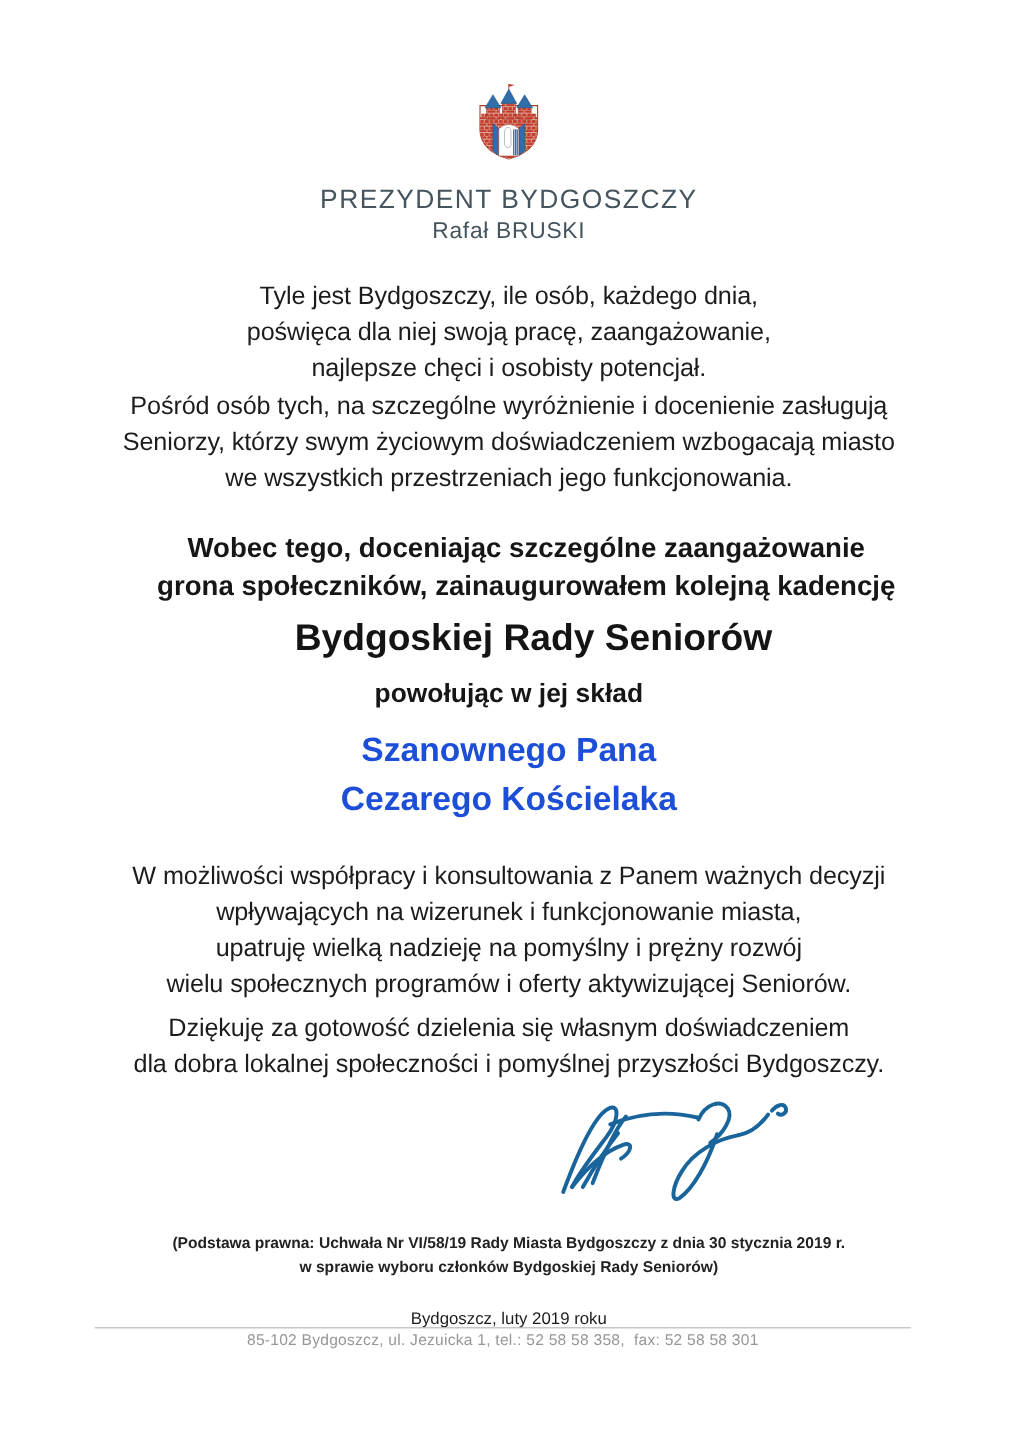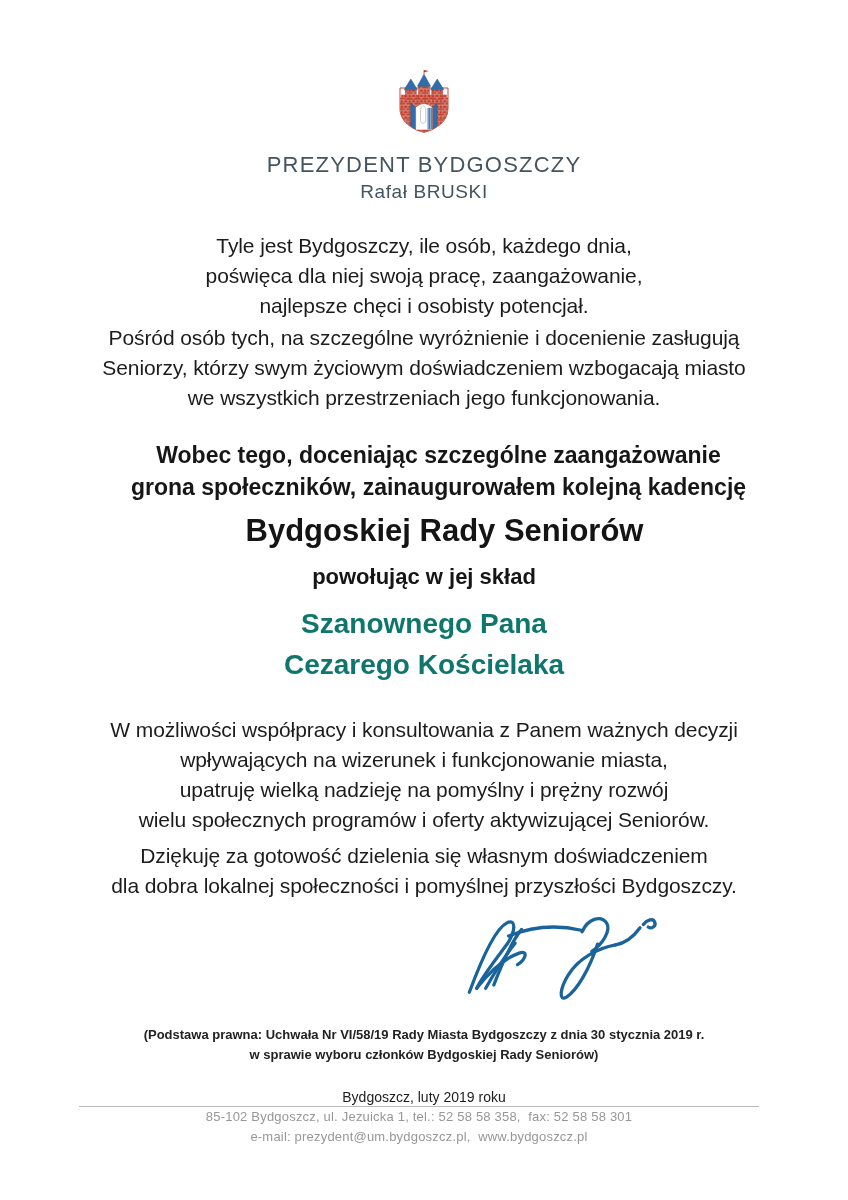--- a/index.html
+++ b/index.html
@@ -26,21 +26,21 @@
     font-size:19px;line-height:23px;
     letter-spacing:0.6px;
     color:#45545d;font-weight:400;text-align:center;
   }
   .para{font-size:21px;line-height:30px;color:#1c1c1c;letter-spacing:-0.1px;}
   .intro1{margin-top:28px;}
   .intro2{margin-top:2px;}
   .announce{margin-top:26px;font-size:23px;line-height:32px;font-weight:700;color:#161616;padding-left:29px;}
   .council{margin-top:9px;font-size:31px;line-height:38px;font-weight:700;color:#141414;padding-left:41px;}
   .appoint{margin-top:13px;font-size:22px;line-height:28px;font-weight:700;color:#161616;}
-  .honoree{margin-top:12px;font-size:28px;line-height:41px;font-weight:700;color:#0f766e;}
+  .honoree{margin-top:12px;font-size:28px;line-height:41px;font-weight:700;color:#1d4ed8;}
   .body1{margin-top:30px;}
   .body2{margin-top:6px;}
   .signature-wrap{
     margin-top:8px;
     margin-left:452px;
     width:216px;height:98px;
     text-align:left;
   }
   .signature-wrap svg{width:216px;height:98px;}
   .legal{margin-top:18px;font-size:13px;line-height:20px;font-weight:700;color:#222222;}
@@ -152,16 +152,15 @@
   <div class="legal">
     <div>(Podstawa prawna: Uchwała Nr VI/58/19 Rady Miasta Bydgoszczy z dnia 30 stycznia 2019 r.</div>
     <div>w sprawie wyboru członków Bydgoskiej Rady Seniorów)</div>
   </div>
 
   <div class="dateline">Bydgoszcz, luty 2019 roku</div>
 
   <div class="footer">
     <div class="footer-rule"></div>
     <div class="footer-line">85-102 Bydgoszcz, ul. Jezuicka 1, tel.: 52 58 58 358,  fax: 52 58 58 301</div>
-    <div class="footer-line">e-mail: prezydent@um.bydgoszcz.pl,  www.bydgoszcz.pl</div>
   </div>
 
 </div>
 
 </body></html>

